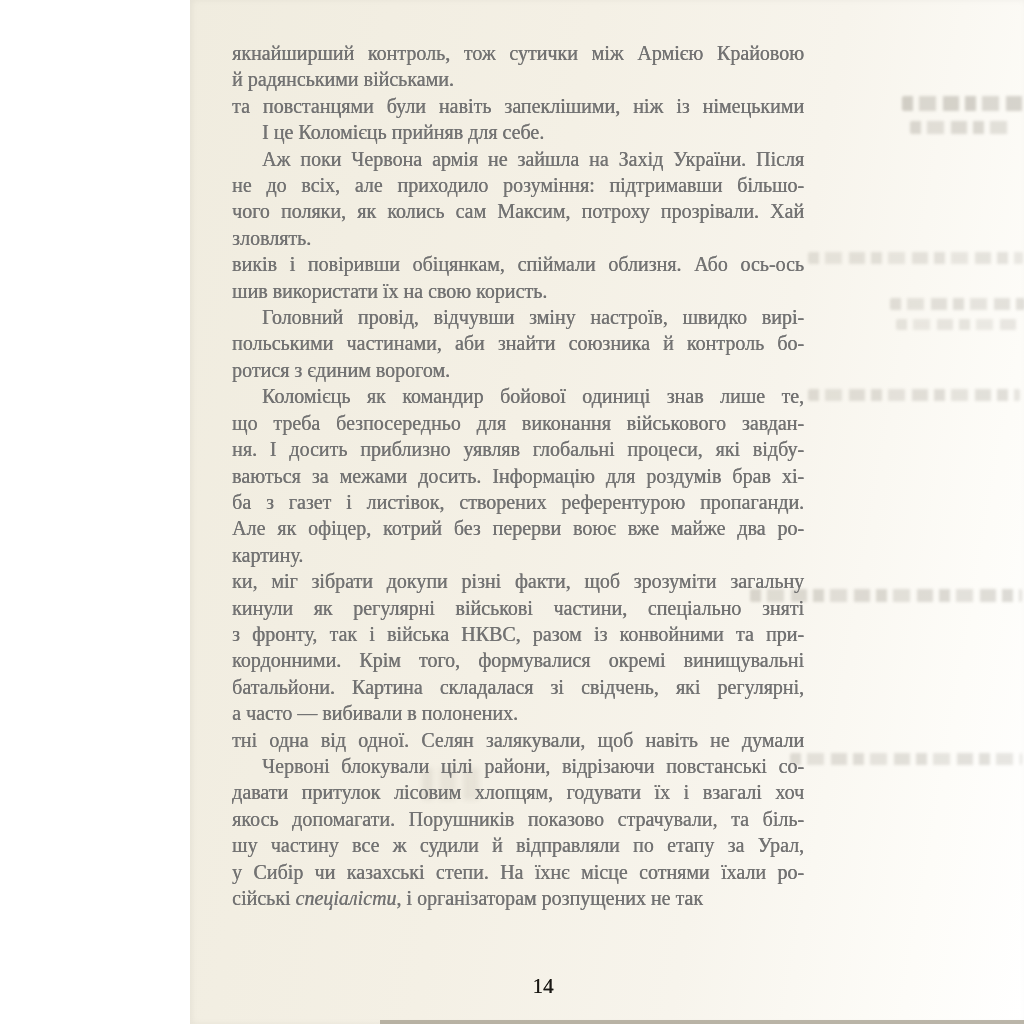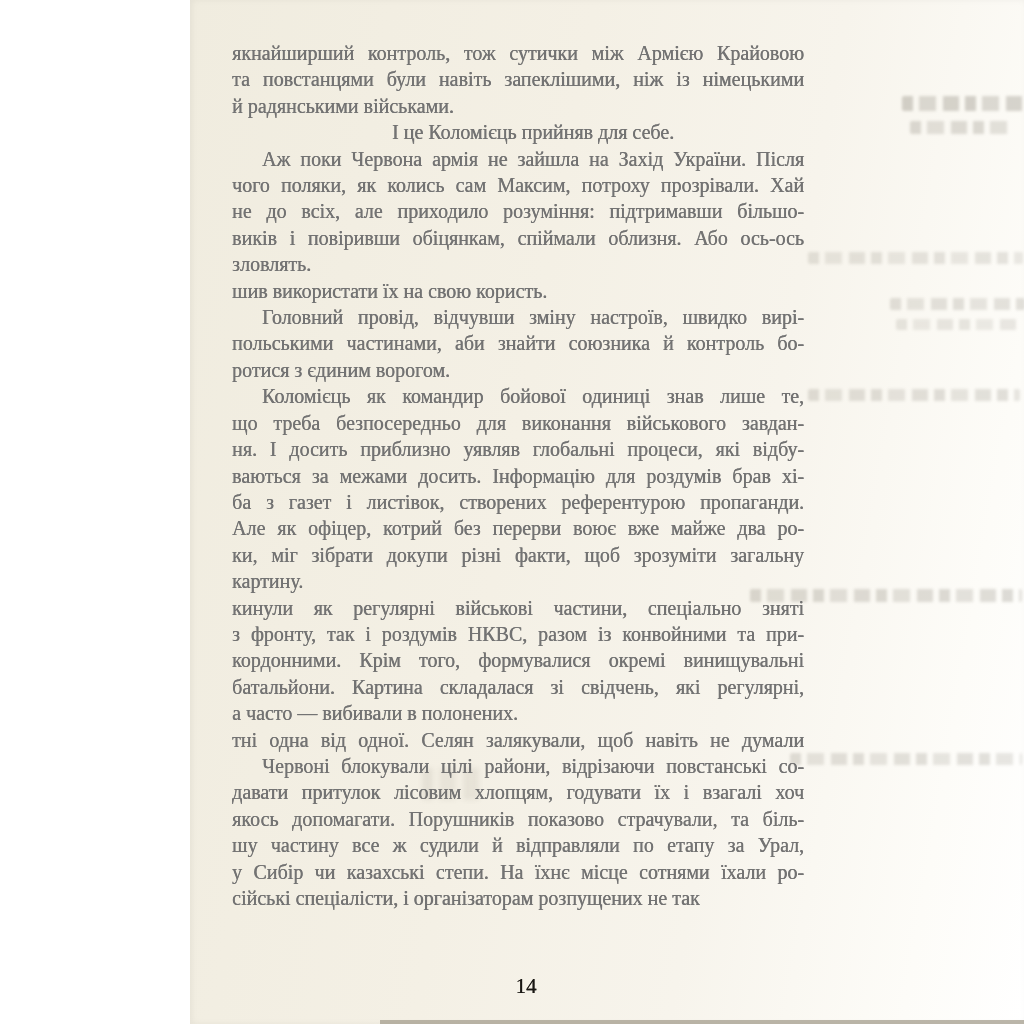--- a/index.html
+++ b/index.html
@@ -12,25 +12,25 @@
     position:absolute;left:190px;top:0;right:0;bottom:0;
     background:linear-gradient(100deg,#f0ecdf 0%,#f4f0e5 40%,#f7f4ec 65%,#fdfcf8 88%,#ffffff 100%);
     box-shadow:inset 2px 0 6px rgba(0,0,0,0.05);
   }
   .text-block{
     position:absolute;left:232px;top:40px;width:572px;
     font-size:20px;line-height:26.4px;color:#737373;
     text-shadow:0.35px 0 0 currentColor;
   }
   .line{min-height:26.4px;}
-  .line.indent{padding-left:30px;text-align:center;}
+  .line.indent{padding-left:30px;}
   .line.just{text-align:justify;text-align-last:justify;}
-  .it{}
+  .it{font-style:italic;}
   .page-number{
-    position:absolute;left:240px;top:974px;width:572px;
+    position:absolute;left:257px;top:974px;width:572px;
     text-align:center;font-size:21px;color:#1a1814;
     text-shadow:0.3px 0 0 currentColor;
   }
   
   .bleed{
     position:absolute;filter:blur(1.6px);opacity:.38;border-radius:2px;
     background:repeating-linear-gradient(90deg,
       rgba(110,104,90,.75) 0 11px, rgba(110,104,90,0) 11px 17px,
       rgba(110,104,90,.6) 17px 34px, rgba(110,104,90,0) 34px 41px,
       rgba(110,104,90,.7) 41px 57px, rgba(110,104,90,0) 57px 63px);
@@ -61,42 +61,42 @@
   <div class="bleed b6"></div>
   <div class="bleed b7"></div>
   <div class="bleed b8"></div>
   <div class="bleed b9"></div>
 
   <div class="bottom-edge"></div>
 </div>
 
 <div class="text-block">
     <div class="line just">якнайширший контроль, тож сутички між Армією Крайовою</div>
+    <div class="line">й радянськими військами.</div>
     <div class="line just">та повстанцями були навіть запеклішими, ніж із німецькими</div>
-    <div class="line">й радянськими військами.</div>
     <div class="line indent">І це Коломієць прийняв для себе.</div>
     <div class="line indent just">Аж поки Червона армія не зайшла на Захід України. Після</div>
+    <div class="line just">не до всіх, але приходило розуміння: підтримавши більшо-</div>
     <div class="line just">чого поляки, як колись сам Максим, потроху прозрівали. Хай</div>
-    <div class="line just">не до всіх, але приходило розуміння: підтримавши більшо-</div>
+    <div class="line">зловлять.</div>
     <div class="line just">виків і повіривши обіцянкам, спіймали облизня. Або ось-ось</div>
-    <div class="line">зловлять.</div>
     <div class="line">шив використати їх на свою користь.</div>
     <div class="line indent just">Головний провід, відчувши зміну настроїв, швидко вирі-</div>
     <div class="line just">польськими частинами, аби знайти союзника й контроль бо-</div>
     <div class="line">ротися з єдиним ворогом.</div>
     <div class="line indent just">Коломієць як командир бойової одиниці знав лише те,</div>
     <div class="line just">що треба безпосередньо для виконання військового завдан-</div>
     <div class="line just">ня. І досить приблизно уявляв глобальні процеси, які відбу-</div>
     <div class="line just">ваються за межами досить. Інформацію для роздумів брав хі-</div>
     <div class="line just">ба з газет і листівок, створених референтурою пропаганди.</div>
     <div class="line just">Але як офіцер, котрий без перерви воює вже майже два ро-</div>
+    <div class="line">картину.</div>
     <div class="line just">ки, міг зібрати докупи різні факти, щоб зрозуміти загальну</div>
-    <div class="line">картину.</div>
     <div class="line just">кинули як регулярні військові частини, спеціально зняті</div>
-    <div class="line just">з фронту, так і роздумів НКВС, разом із конвойними та при-</div>
+    <div class="line just">з фронту, так і війська НКВС, разом із конвойними та при-</div>
     <div class="line just">кордонними. Крім того, формувалися окремі винищувальні</div>
     <div class="line just">батальйони. Картина складалася зі свідчень, які регулярні,</div>
     <div class="line">а часто — вибивали в полонених.</div>
     <div class="line just">тні одна від одної. Селян залякували, щоб навіть не думали</div>
     <div class="line indent just">Червоні блокували цілі райони, відрізаючи повстанські со-</div>
     <div class="line just">давати притулок лісовим хлопцям, годувати їх і взагалі хоч</div>
     <div class="line just">якось допомагати. Порушників показово страчували, та біль-</div>
     <div class="line just">шу частину все ж судили й відправляли по етапу за Урал,</div>
     <div class="line just">у Сибір чи казахські степи. На їхнє місце сотнями їхали ро-</div>
     <div class="line"><span>сійські </span><span class="it">спеціалісти</span><span>, і організаторам розпущених не так</span></div>

